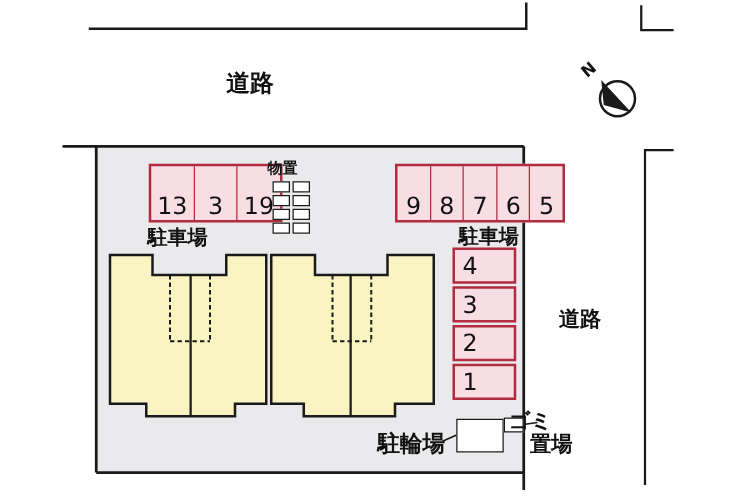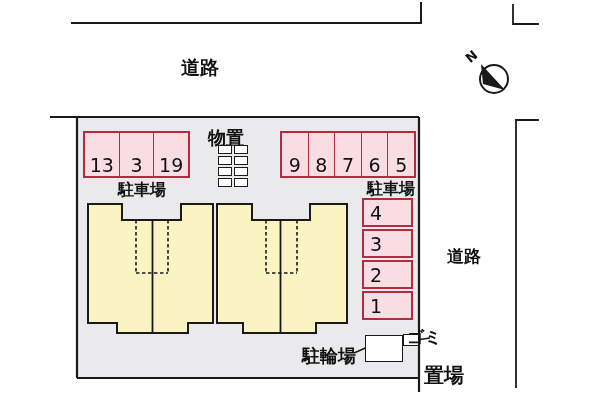--- a/index.html
+++ b/index.html
@@ -12,20 +12,21 @@
   }
   .lines{position:absolute;left:0;top:0;}
   .abs{position:absolute;}
   .label{font-weight:600;line-height:1.1;white-space:nowrap;}
   
   .stall-row{
     position:absolute;display:flex;
     border:2px solid var(--stall_border,#b02c3e);
     background:var(--stall_fill,#f8dde5);
     box-sizing:border-box;
+    margin-left:36px;
   }
   .stall-row .stall{
     flex:1;display:flex;align-items:flex-end;justify-content:center;
     border-left:1.5px solid var(--stall_border,#b02c3e);
     font-size:19px;font-weight:500;line-height:1;padding-bottom:1px;
     box-sizing:border-box;
   }
   .stall-row .stall:first-child{border-left:none;}
   
   .stall-col{position:absolute;display:flex;flex-direction:column;gap:2px;}
@@ -98,21 +99,21 @@
 
   <div class="abs north" style="left:466px;top:49px;">N</div>
 
   <div class="stall-row" style="left:83px;top:131px;width:107px;height:47px;">
     <div class="stall">13</div>
     <div class="stall">3</div>
     <div class="stall">19</div>
   </div>
   <div class="abs label" style="left:107px;top:181px;width:70px;text-align:center;font-size:16px;">駐車場</div>
 
-  <div class="abs label" style="left:204px;top:128px;width:44px;text-align:center;font-size:18px;">物置</div>
+  <div class="abs label" style="left:204px;top:128px;width:44px;text-align:center;font-size:12px;">物置</div>
   <div class="shed-grid" style="left:218px;top:145px;width:30px;height:42px;">
     <div class="cell"></div>
     <div class="cell"></div>
     <div class="cell"></div>
     <div class="cell"></div>
     <div class="cell"></div>
     <div class="cell"></div>
     <div class="cell"></div>
     <div class="cell"></div>
   </div>
@@ -131,15 +132,15 @@
     <div class="stall">3</div>
     <div class="stall">2</div>
     <div class="stall">1</div>
   </div>
 
   <div class="white-box" style="left:365px;top:335px;width:38px;height:27px;"></div>
   <div class="abs label" style="left:302px;top:346px;font-size:18px;">駐輪場</div>
 
   <div class="white-box" style="left:403px;top:334px;width:16px;height:12px;"></div>
   <div class="abs label" style="left:407px;top:328px;font-size:17px;">ゴミ</div>
-  <div class="abs label" style="left:424px;top:364px;font-size:20px;">置場</div>
+  <div class="abs label" style="left:424px;top:347px;font-size:17px;">置場</div>
 
 </div>
 
 </body></html>

